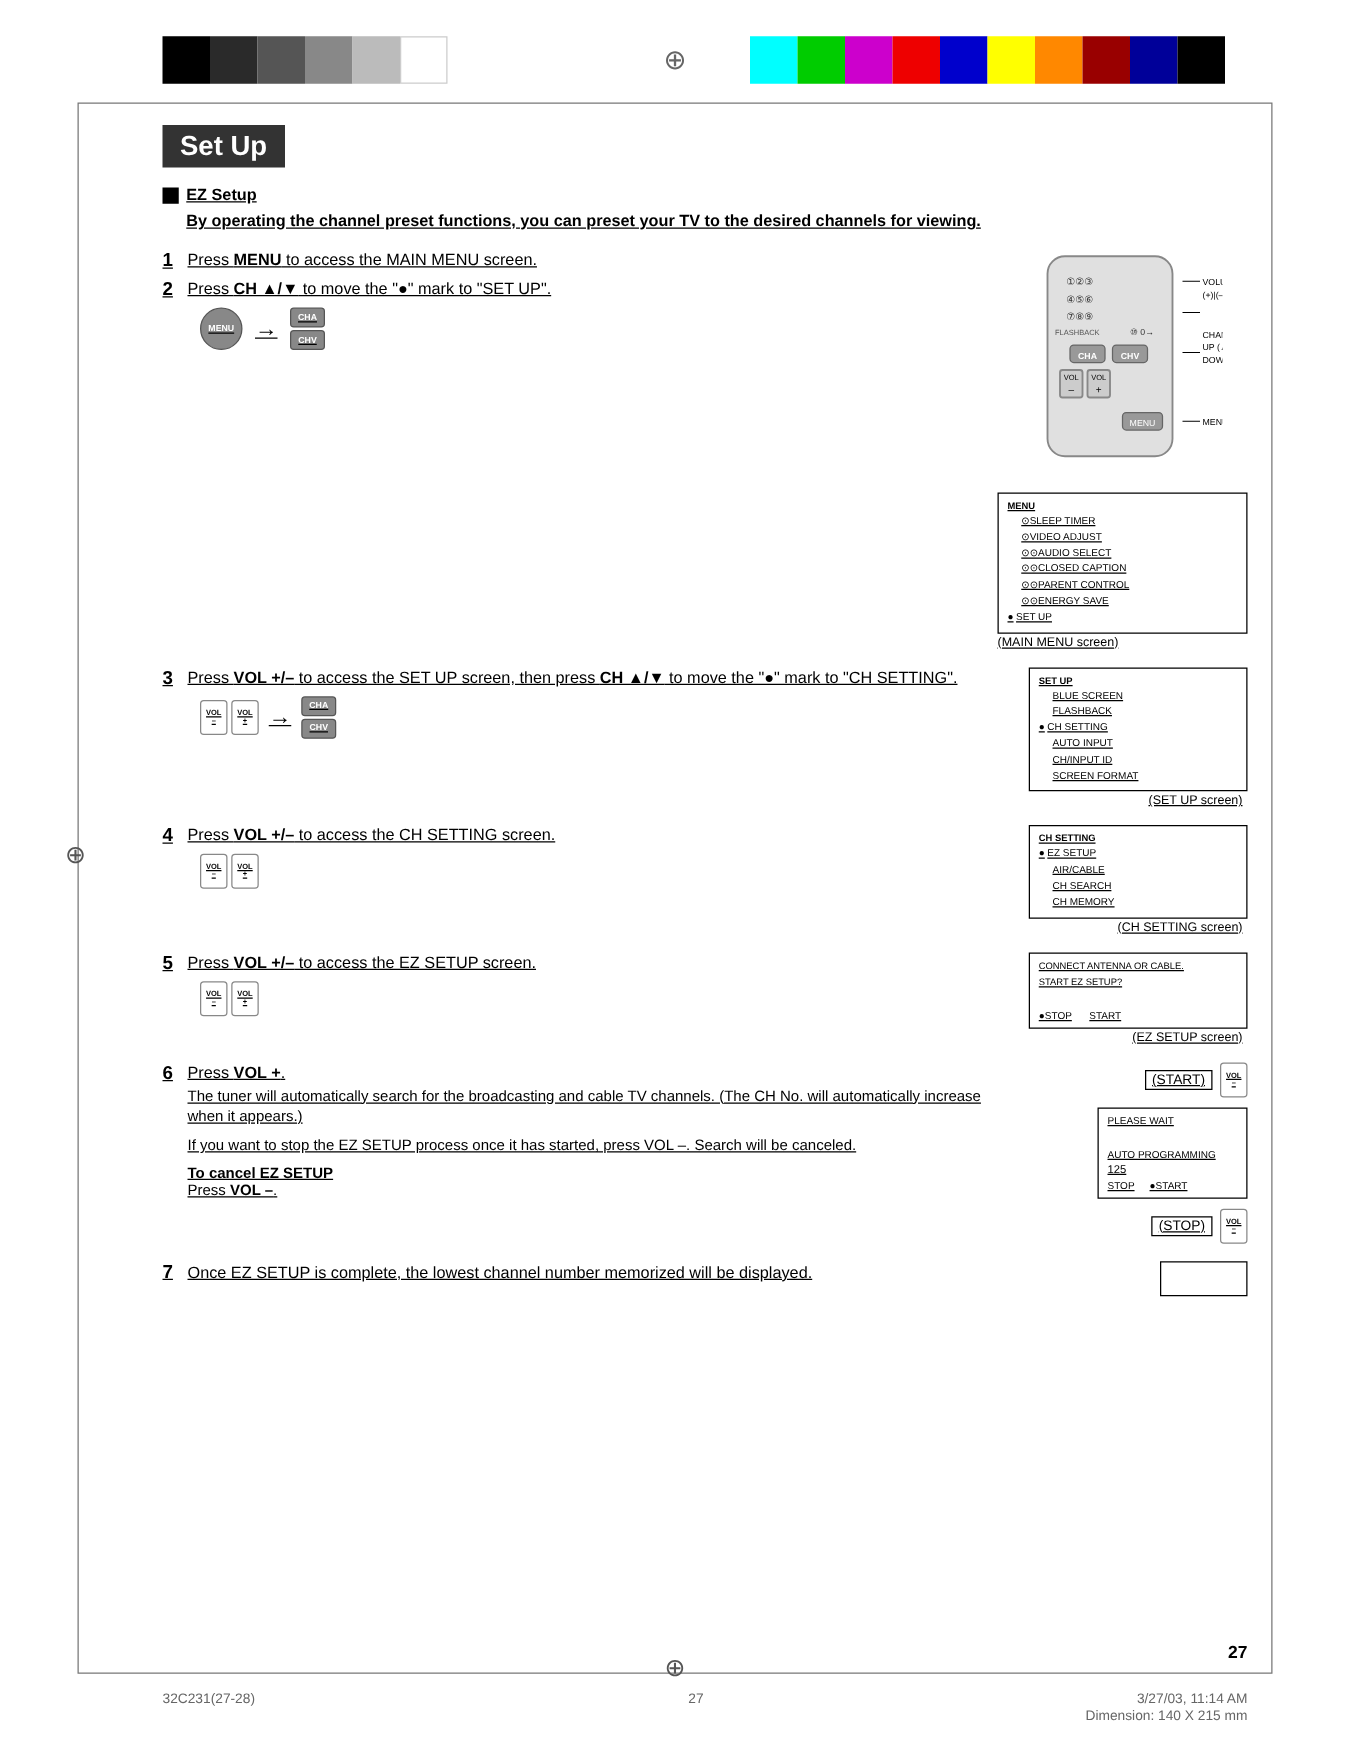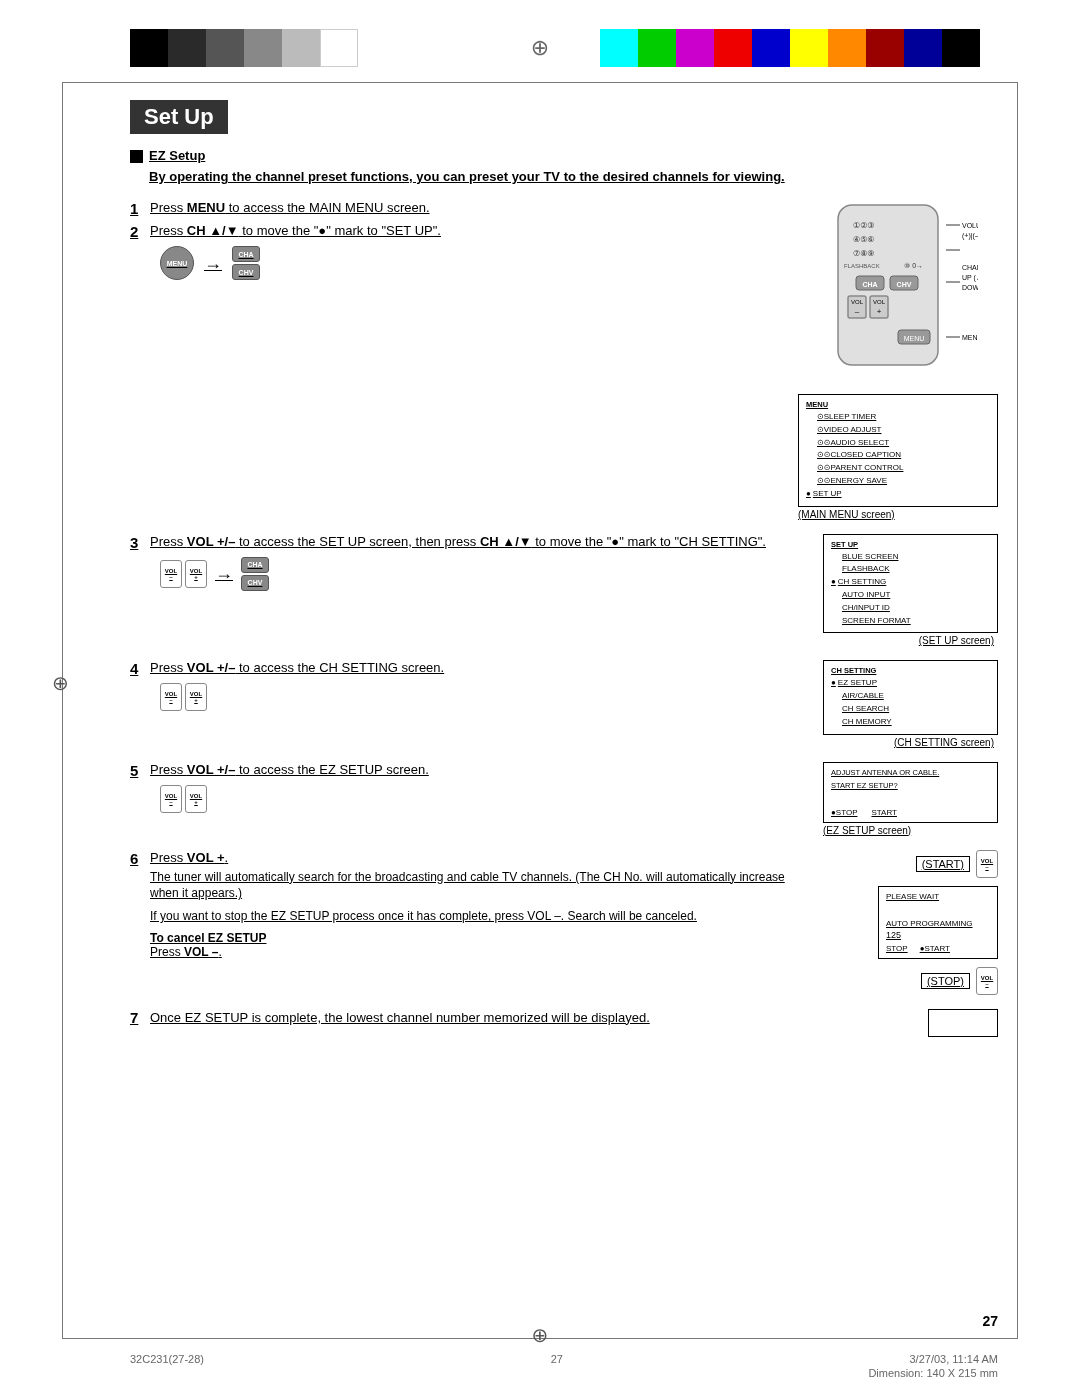--- a/index.html
+++ b/index.html
@@ -286,40 +286,40 @@
                       <span>+</span>
                     </div>
                 </div>
               </div>
             </div>
           </div>
         </div>
         <div style="width:175px;flex-shrink:0;">
           <div>
             <div class="inline-screen" style="font-size:8px;">
-              <div style="font-size:7.5px;margin-bottom:4px;">ADJUST ANTENNA OR CABLE.</div>
+              <div style="font-size:7.5px;margin-bottom:4px;">CONNECT ANTENNA OR CABLE.</div>
               <div style="font-size:7.5px;margin-bottom:18px;">START EZ SETUP?</div>
               <div style="display:flex;gap:14px;">
                 <div style="font-size:8px;">●STOP</div>
                 <div style="font-size:8px;">START</div>
               </div>
             </div>
-            <div style="font-size:10px;text-align:left;margin-top:2px;padding-right:4px;">(EZ SETUP screen)</div>
+            <div style="font-size:10px;text-align:right;margin-top:2px;padding-right:4px;">(EZ SETUP screen)</div>
           </div>
         </div>
       </div>
 
       <div style="display:flex;align-items:flex-start;gap:10px;margin-bottom:14px;">
         <div style="flex:1;">
           <div style="display:flex;gap:6px;margin-bottom:4px;">
             <span style="font-size:15px;font-weight:bold;min-width:14px;">6</span>
             <div style="flex:1;">
               <span style="font-size:13px;">Press <strong>VOL +</strong>.</span>
               <div style="font-size:12px;margin-top:4px;line-height:1.4;">The tuner will automatically search for the broadcasting and cable TV channels. (The CH No. will automatically increase when it appears.)</div>
-              <div style="font-size:12px;margin-top:6px;line-height:1.4;">If you want to stop the EZ SETUP process once it has complete, press VOL –. Search will be canceled.</div>
+              <div style="font-size:12px;margin-top:6px;line-height:1.4;">If you want to stop the EZ SETUP process once it has started, press VOL –. Search will be canceled.</div>
               <div style="margin-top:6px;">
                 <div style="font-weight:bold;font-size:12px;">To cancel EZ SETUP</div>
                 <div style="font-size:12px;">Press <strong>VOL –</strong>.</div>
               </div>
             </div>
           </div>
         </div>
 
         <div style="width:175px;flex-shrink:0;display:flex;flex-direction:column;align-items:flex-end;gap:8px;">
 

